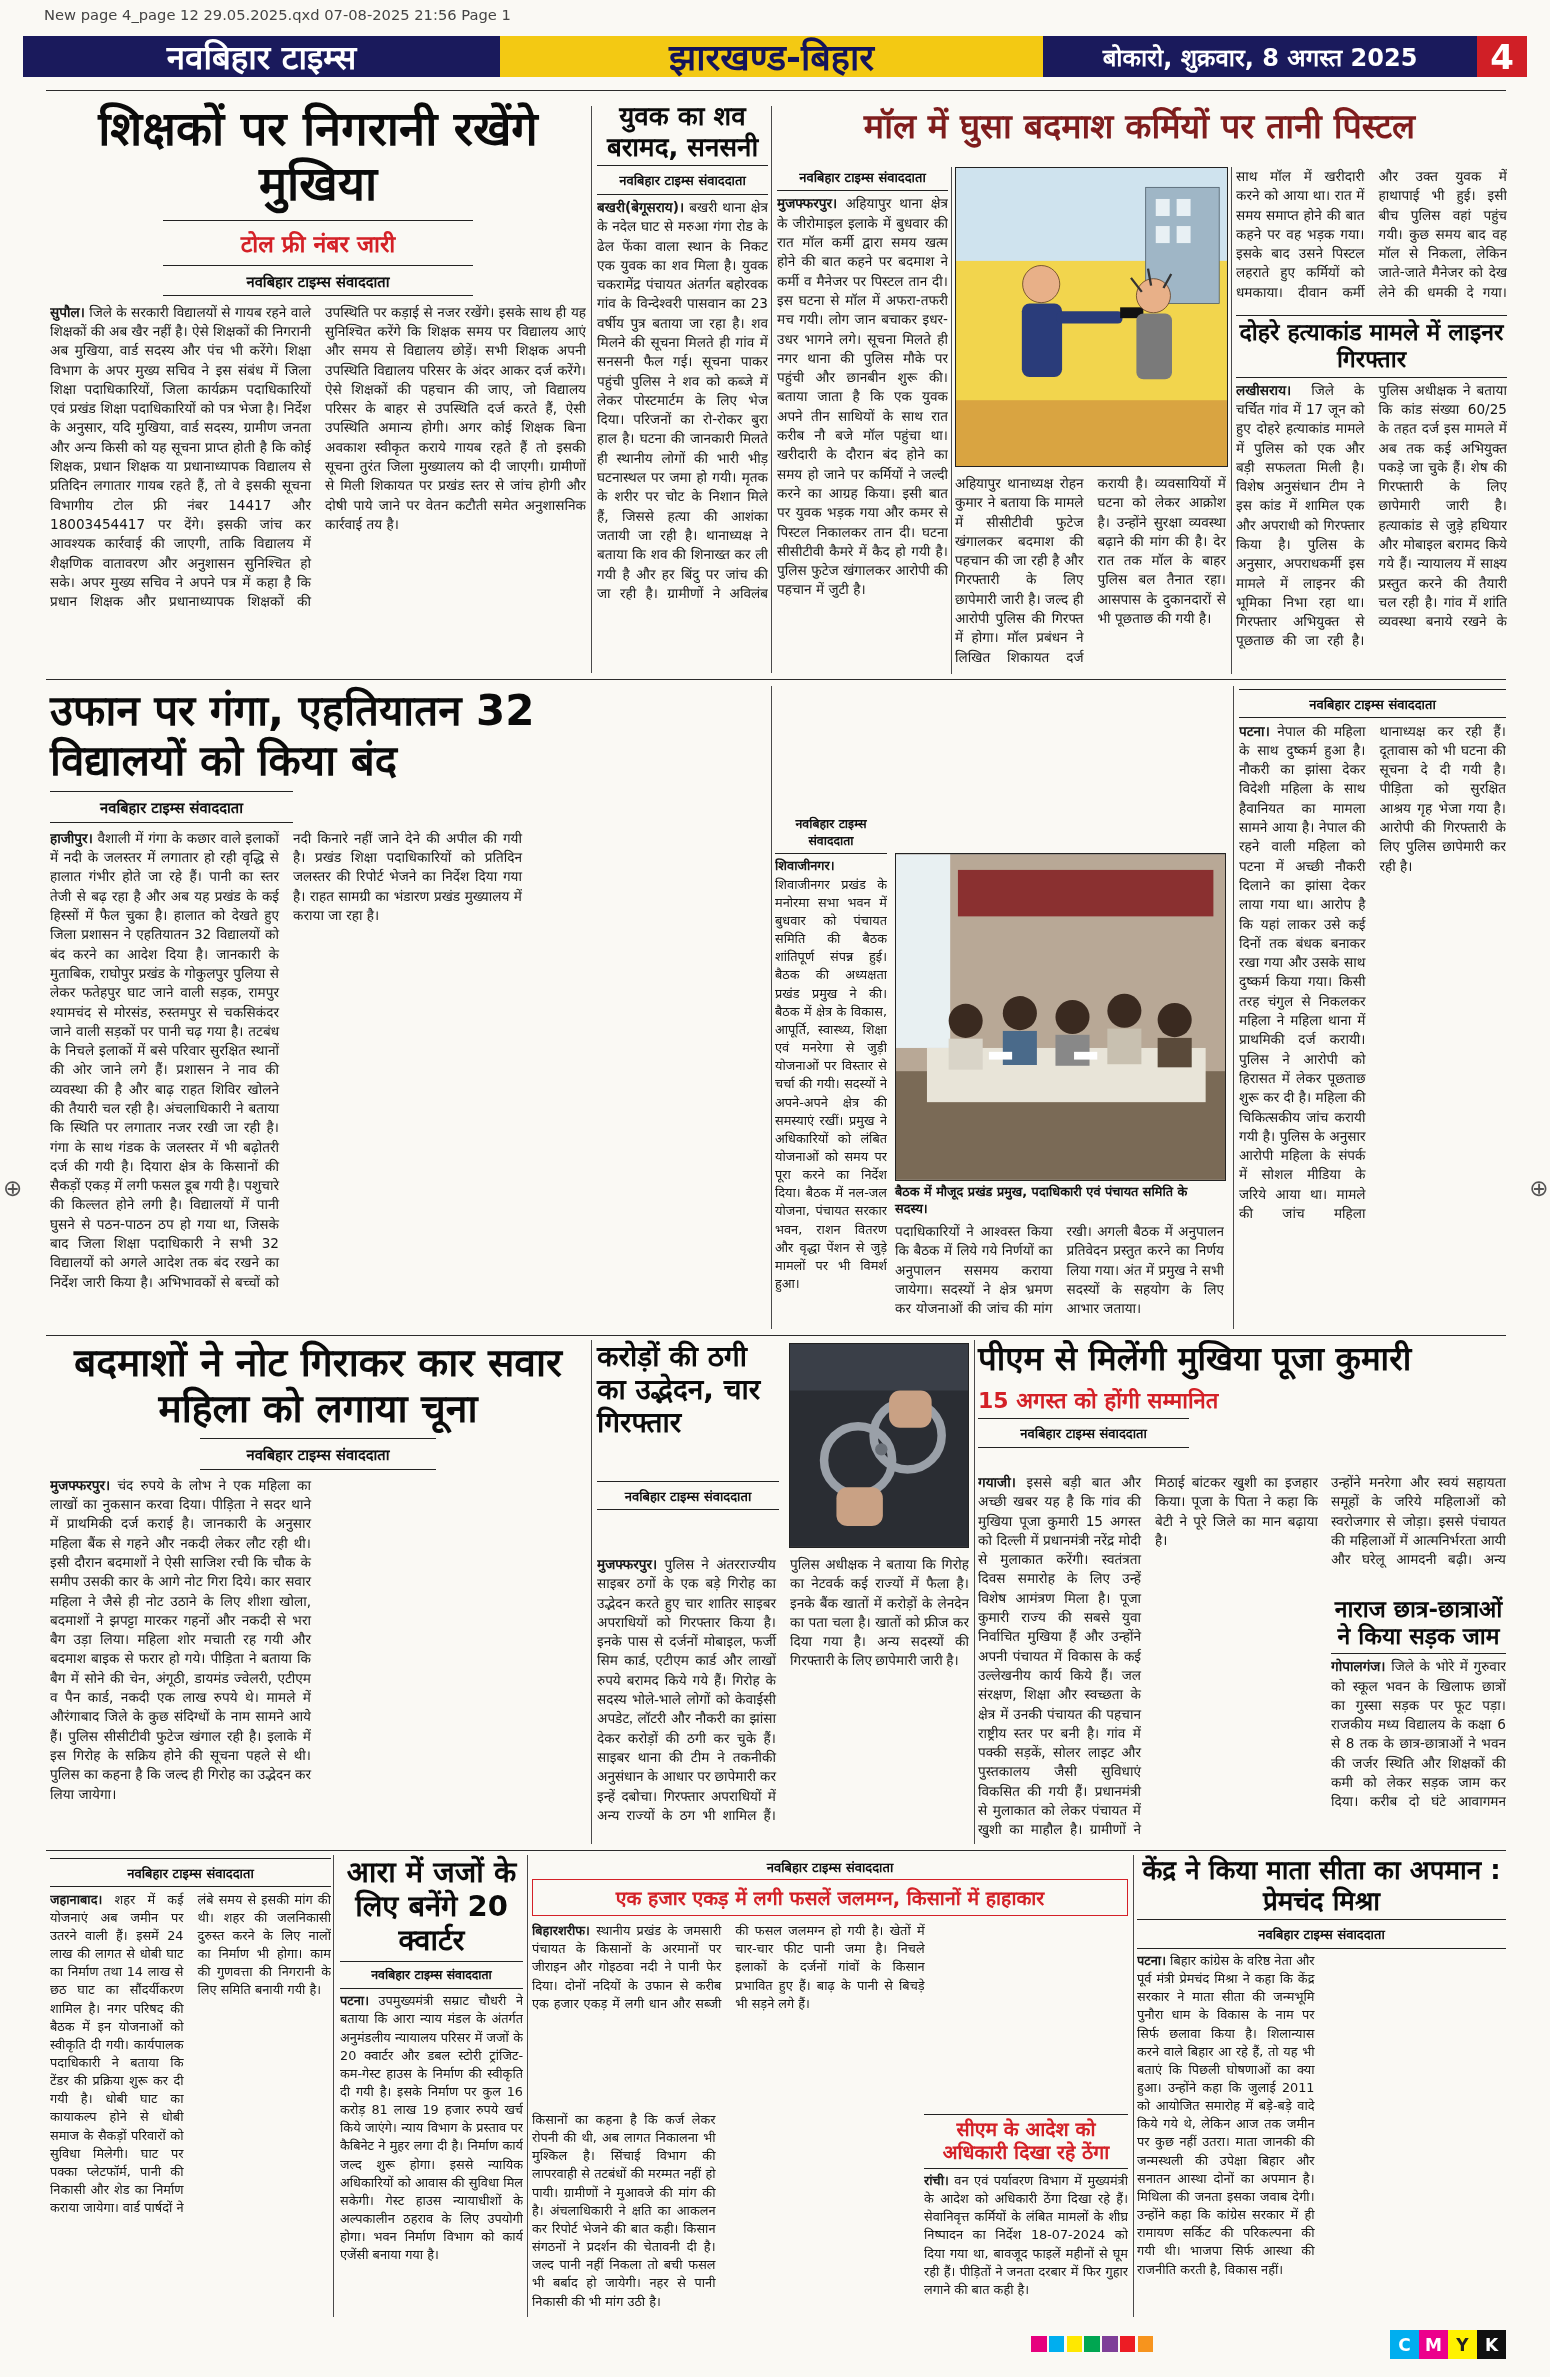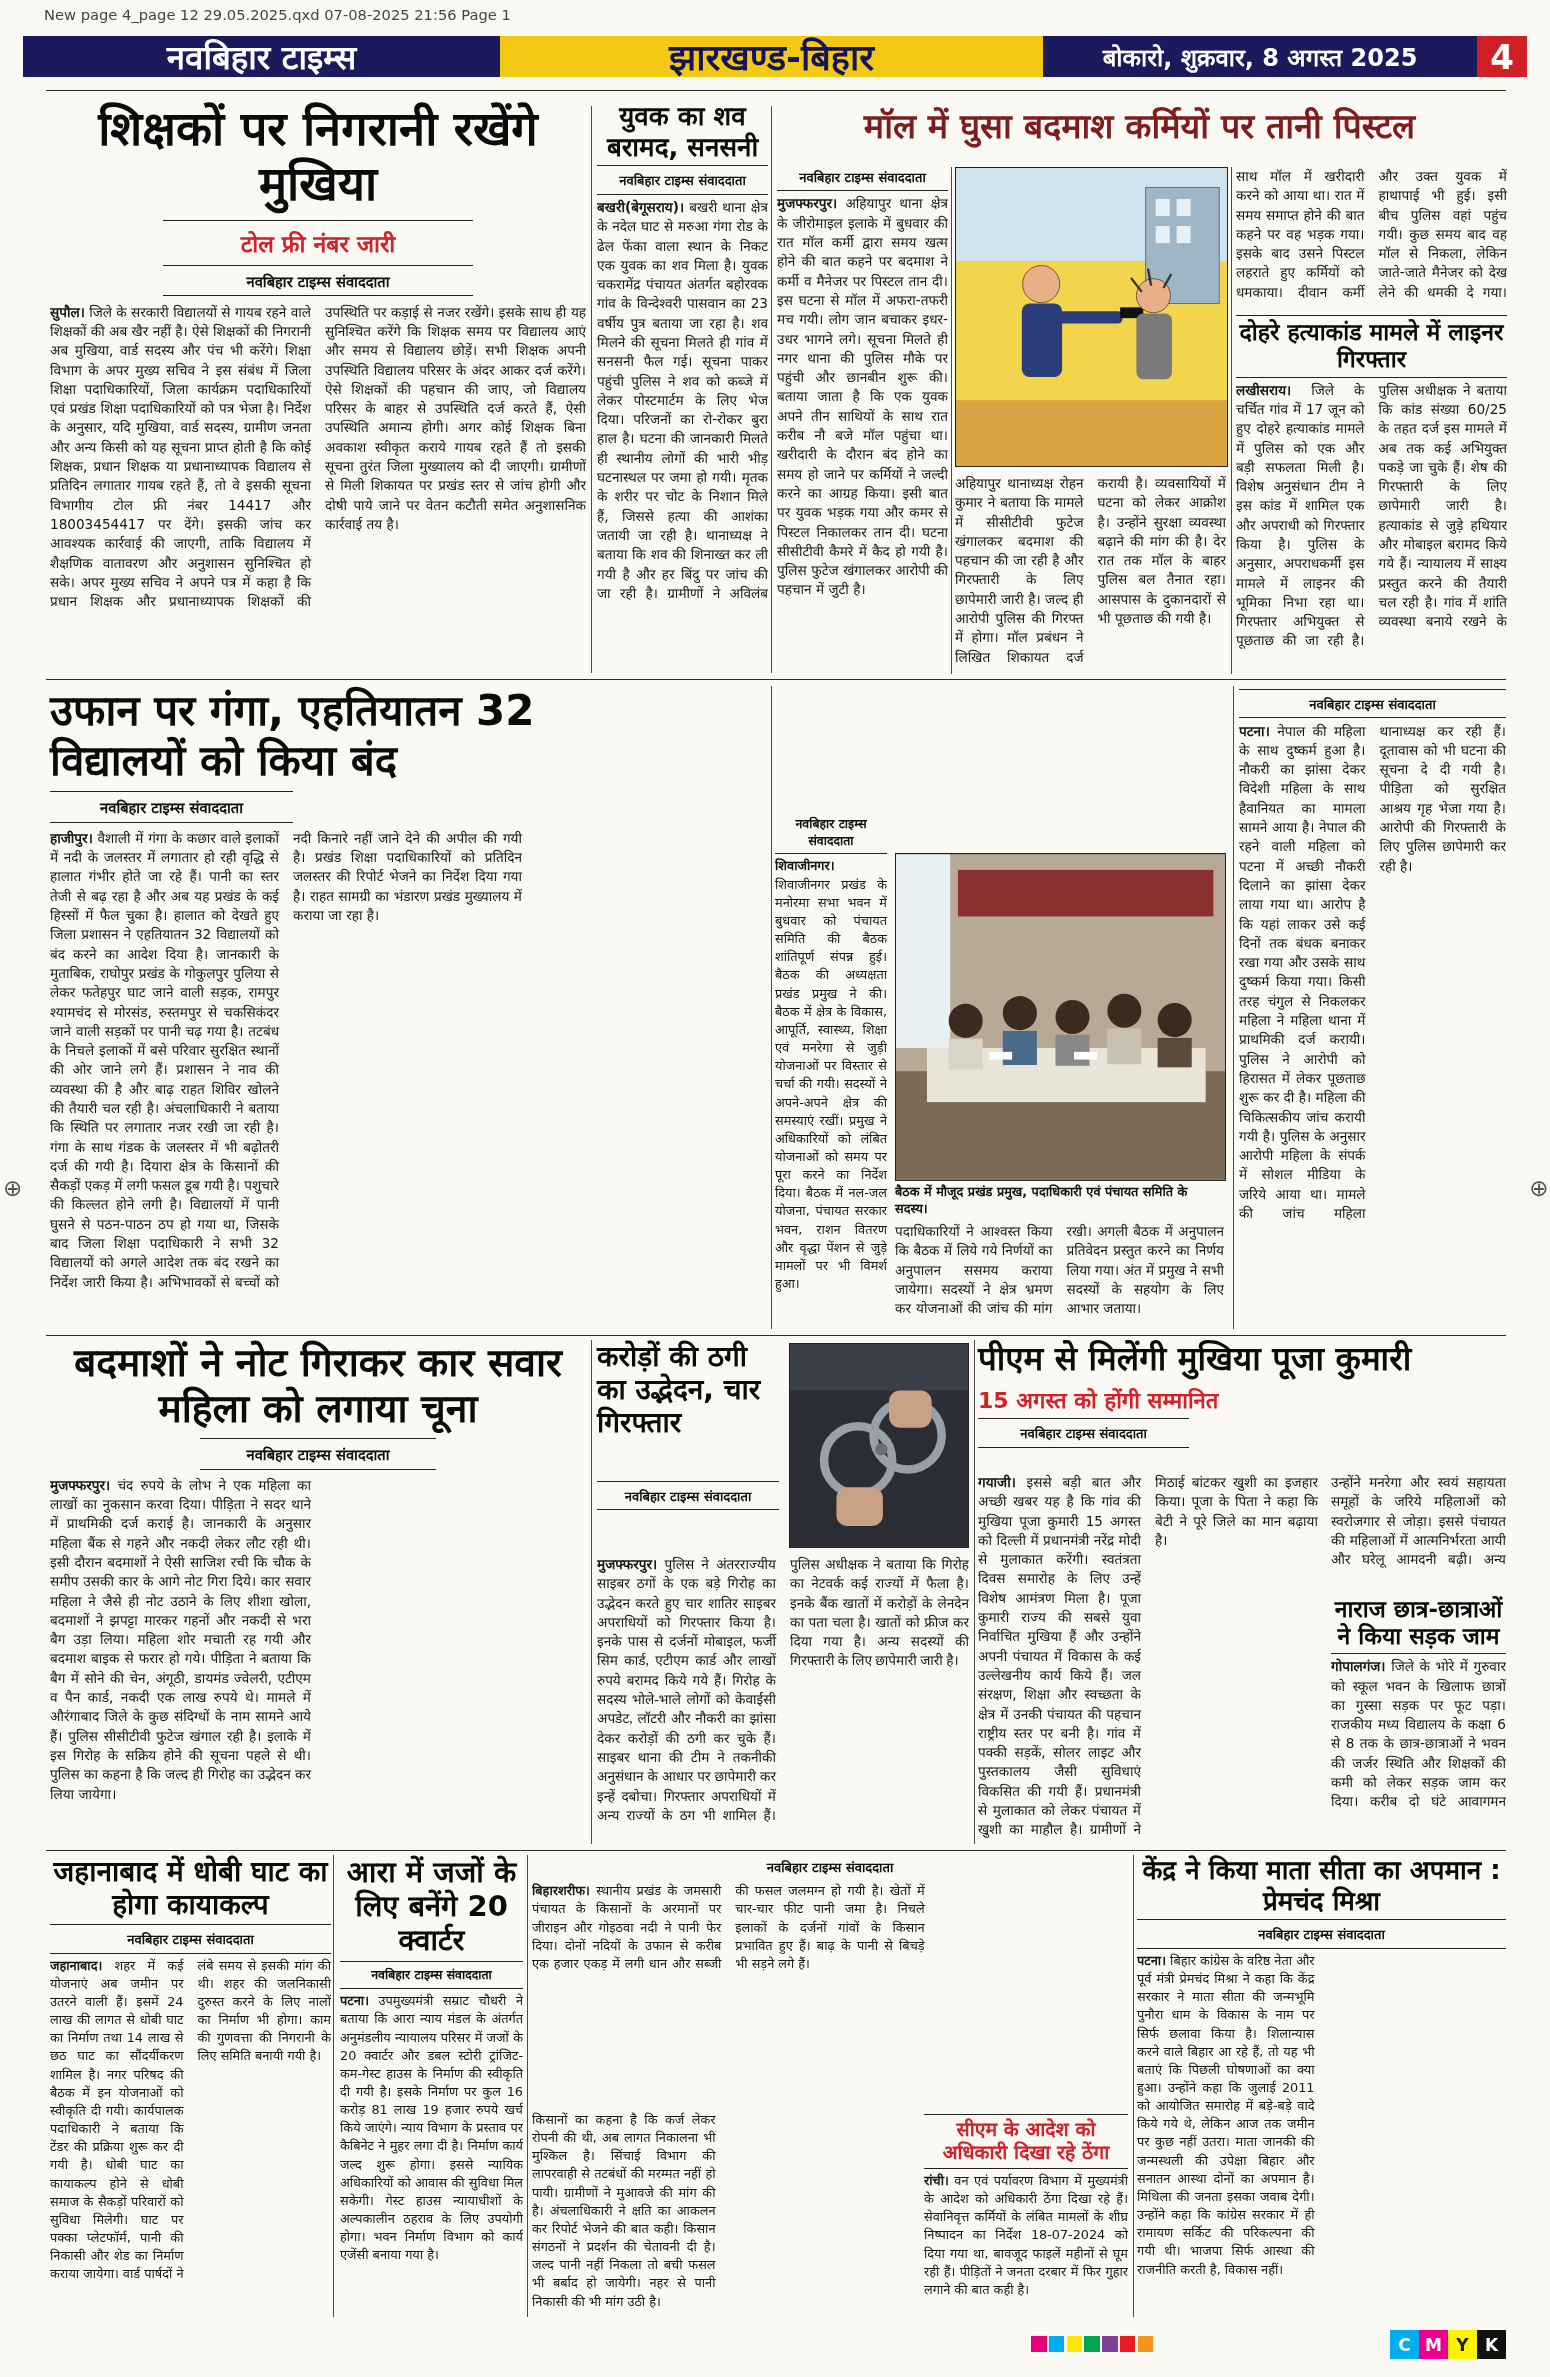--- a/index.html
+++ b/index.html
@@ -258,21 +258,20 @@
       <p class="body-txt c1" style="height:169px;">
         <strong class="loc">गोपालगंज।</strong>
         <span>जिले के भोरे में गुरुवार को स्कूल भवन के खिलाफ छात्रों का गुस्सा सड़क पर फूट पड़ा। राजकीय मध्य विद्यालय के कक्षा 6 से 8 तक के छात्र-छात्राओं ने भवन की जर्जर स्थिति और शिक्षकों की कमी को लेकर सड़क जाम कर दिया। करीब दो घंटे आवागमन बाधित रहा। अंचलाधिकारी और थानाध्यक्ष ने समझा-बुझाकर जाम हटवाया। एक सप्ताह में समाधान का आश्वासन मिलने पर छात्र शांत हुए।</span>
       </p>
     </div>
   </section>
 
   <div class="hrule" style="top:1850px;"></div>
 
   <section class="abs" style="left:50px;top:1855px;width:281px;height:462px;">
-    <h2 class="hl hl-c" style="font-size:28px;">जहानाबाद में धोबी घाट का होगा कायाकल्प</h2>
     <hr class="rule">
     <div class="by
 
 line byline" style="font-weight:700;text-align:center;font-size:13px;">नवबिहार टाइम्स संवाददाता</div>
     <hr class="rule">
     <p class="body-txt c2" style="height:333px;font-size:12.8px;">
       <strong class="loc">जहानाबाद।</strong>
       <span>शहर में कई योजनाएं अब जमीन पर उतरने वाली हैं। इसमें 24 लाख की लागत से धोबी घाट का निर्माण तथा 14 लाख से छठ घाट का सौंदर्यीकरण शामिल है। नगर परिषद की बैठक में इन योजनाओं को स्वीकृति दी गयी। कार्यपालक पदाधिकारी ने बताया कि टेंडर की प्रक्रिया शुरू कर दी गयी है। धोबी घाट का कायाकल्प होने से धोबी समाज के सैकड़ों परिवारों को सुविधा मिलेगी। घाट पर पक्का प्लेटफॉर्म, पानी की निकासी और शेड का निर्माण कराया जायेगा। वार्ड पार्षदों ने लंबे समय से इसकी मांग की थी। शहर की जलनिकासी दुरुस्त करने के लिए नालों का निर्माण भी होगा। काम की गुणवत्ता की निगरानी के लिए समिति बनायी गयी है।</span>
     </p>
   </section>
@@ -285,20 +284,21 @@
     <hr class="rule">
     <p class="body-txt c1" style="height:347px;font-size:12.8px;">
       <strong class="loc">पटना।</strong>
       <span>उपमुख्यमंत्री सम्राट चौधरी ने बताया कि आरा न्याय मंडल के अंतर्गत अनुमंडलीय न्यायालय परिसर में जजों के 20 क्वार्टर और डबल स्टोरी ट्रांजिट-कम-गेस्ट हाउस के निर्माण की स्वीकृति दी गयी है। इसके निर्माण पर कुल 16 करोड़ 81 लाख 19 हजार रुपये खर्च किये जाएंगे। न्याय विभाग के प्रस्ताव पर कैबिनेट ने मुहर लगा दी है। निर्माण कार्य जल्द शुरू होगा। इससे न्यायिक अधिकारियों को आवास की सुविधा मिल सकेगी। गेस्ट हाउस न्यायाधीशों के अल्पकालीन ठहराव के लिए उपयोगी होगा। भवन निर्माण विभाग को कार्य एजेंसी बनाया गया है।</span>
     </p>
   </section>
   <div class="vrule" style="left:527px;top:1855px;height:462px;"></div>
 
   <section class="abs" style="left:532px;top:1855px;width:596px;height:462px;">
     <div class="byline" style="font-size:13px;margin:3.1px 0;">नवबिहार टाइम्स संवाददाता</div>
+    <div class="banner-red">एक हजार एकड़ में लगी फसलें जलमग्न, किसानों में हाहाकार</div>
     <p class="body-txt c3" style="height:101px;margin-top:6.2px;font-size:12.8px;">
       <strong class="loc">बिहारशरीफ।</strong>
       <span>स्थानीय प्रखंड के जमसारी पंचायत के किसानों के अरमानों पर जीराइन और गोइठवा नदी ने पानी फेर दिया। दोनों नदियों के उफान से करीब एक हजार एकड़ में लगी धान और सब्जी की फसल जलमग्न हो गयी है। खेतों में चार-चार फीट पानी जमा है। निचले इलाकों के दर्जनों गांवों के किसान प्रभावित हुए हैं। बाढ़ के पानी से बिचड़े भी सड़ने लगे हैं।</span>
     </p>
     <p class="abs body-txt c2" style="left:0;top:256px;width:381px;height:206px;font-size:12.8px;">
       <span>किसानों का कहना है कि कर्ज लेकर रोपनी की थी, अब लागत निकालना भी मुश्किल है। सिंचाई विभाग की लापरवाही से तटबंधों की मरम्मत नहीं हो पायी। ग्रामीणों ने मुआवजे की मांग की है। अंचलाधिकारी ने क्षति का आकलन कर रिपोर्ट भेजने की बात कही। किसान संगठनों ने प्रदर्शन की चेतावनी दी है। जल्द पानी नहीं निकला तो बची फसल भी बर्बाद हो जायेगी। नहर से पानी निकासी की भी मांग उठी है।</span>
     </p>
     <div class="abs" style="left:392px;top:256px;width:204px;height:206px;">
       <hr class="rule">
       <h3 class="subhl-red" style="font-size:19.4px;margin:1.6px 0;">सीएम के आदेश को अधिकारी दिखा रहे ठेंगा</h3>

